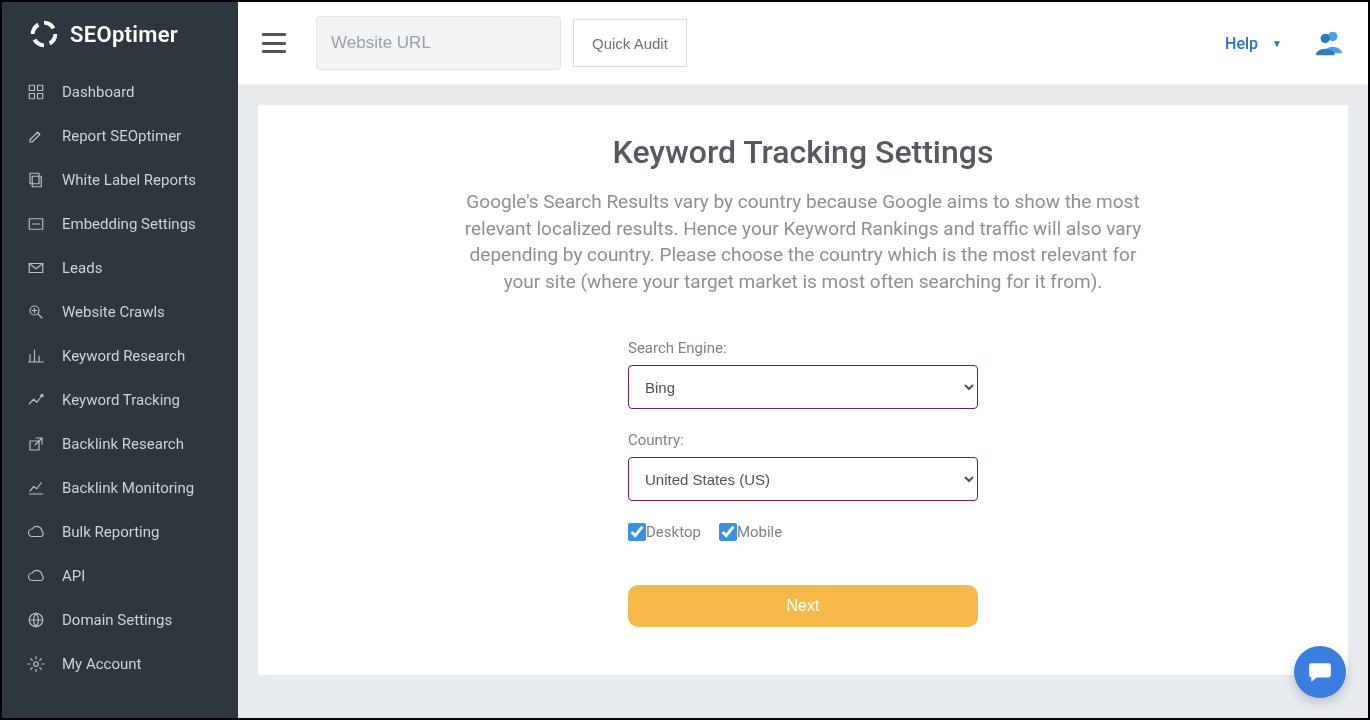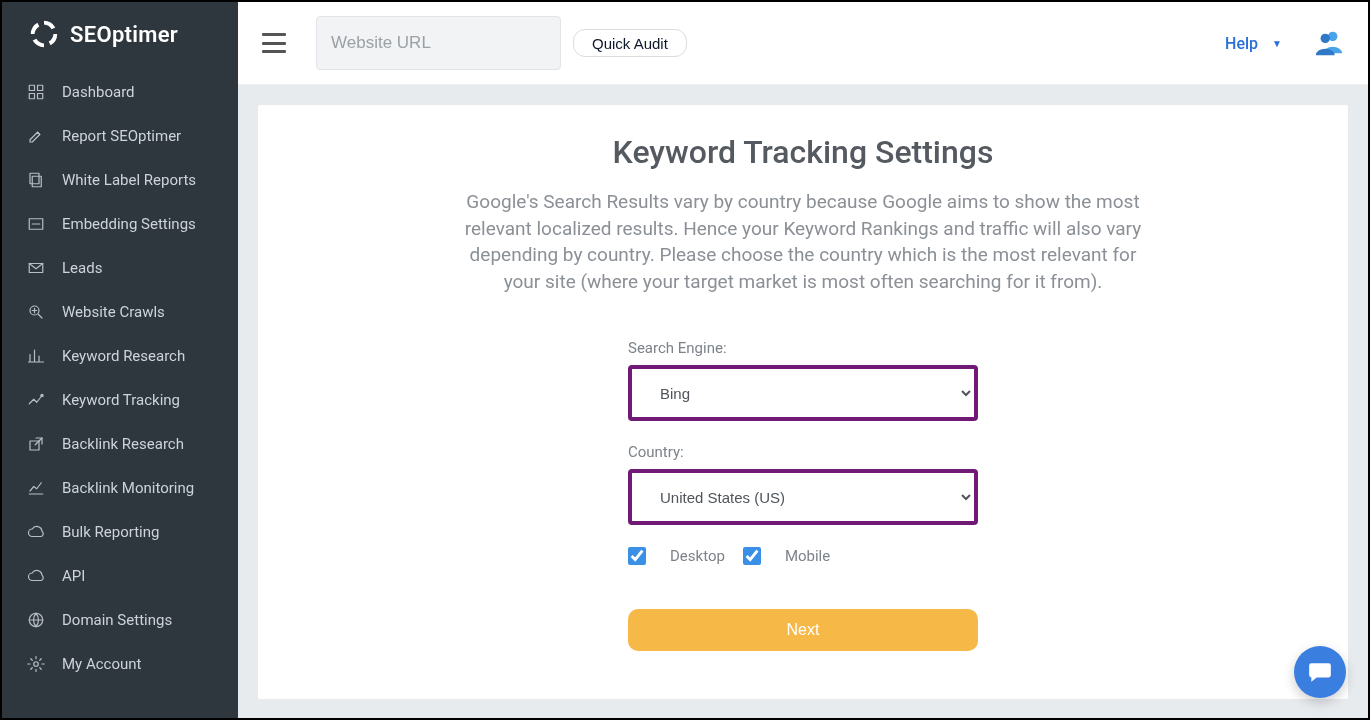--- a/index.html
+++ b/index.html
@@ -65,27 +65,27 @@
     height: 54px;
     border: 1px solid #e1e5e9;
     background: #f1f3f5;
     border-radius: 4px;
     padding: 0 14px;
     font-size: 17px;
     color: #555;
   }
   .url-input::placeholder { color: #9aa1a7; }
   .audit-btn {
-    height: 28px;
+    height: 48px;
     padding: 0 18px;
     border: 1px solid #d9dde1;
     background: #fff;
-    border-radius: 12px;
+    border-radius: 0;
     font-size: 15px;
-    color: #0f172a;
+    color: #737373;
     cursor: pointer;
   }
   .topbar-spacer { flex: 1; }
   .help-toggle {
     color: #2a6fd6;
     font-size: 16px;
     font-weight: 500;
     display:flex; align-items:center; gap:14px;
     cursor:pointer;
     margin-right: 20px;
@@ -117,31 +117,31 @@
   }
   .form { width: 350px; margin: 0 auto; }
   .form-label {
     color: #7d838a;
     font-size: 15px;
     margin-bottom: 8px;
     display:block;
   }
   .form-select {
     width: 100%;
-    height: 56px;
-    border: 4px solid #701a75;
+    height: 44px;
+    border: 1px solid #701a75;
     border-radius: 4px;
     background: #fff;
-    padding: 0 24px;
+    padding: 0 12px;
     font-size: 15px;
     color: #4f555b;
     margin-bottom: 22px;
   }
   .device-row { display:flex; align-items:center; gap: 18px; margin-bottom: 44px; }
-  .checkbox-wrap { display:flex; align-items:center; gap:24px; }
+  .checkbox-wrap { display:flex; align-items:center; gap:0; }
   .checkbox {
     width: 18px; height: 18px;
     accent-color: #3a8fe6;
     cursor:pointer;
   }
   .checkbox-label { color: #7d838a; font-size: 15px; }
   .next-btn {
     width: 100%;
     height: 42px;
     background: #f6b846;

